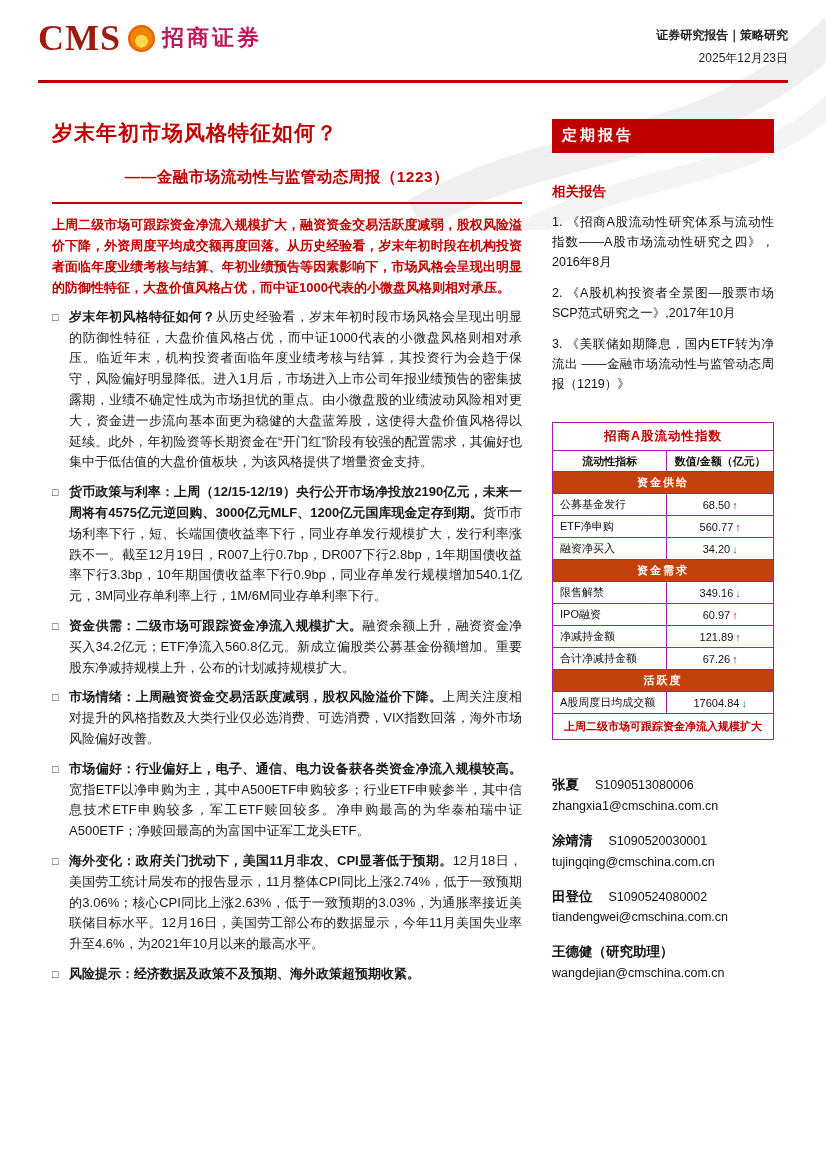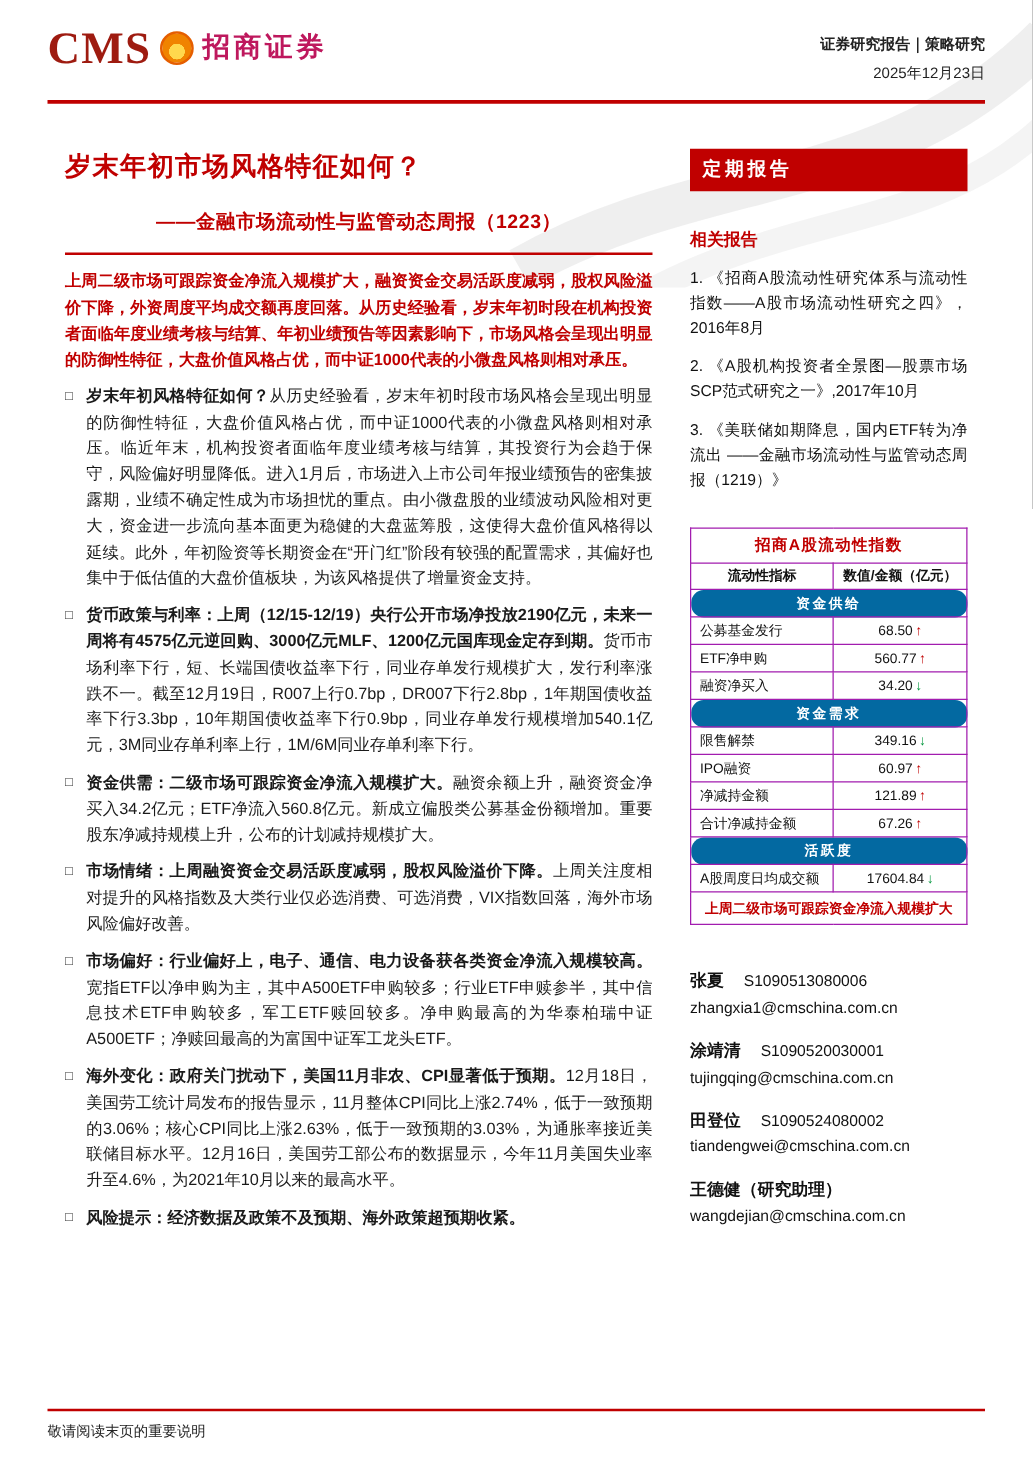--- a/index.html
+++ b/index.html
@@ -41,21 +41,21 @@
   .bullet .b { font-weight:bold; }
   
   .badge { background:#c00000; color:#fff; font-weight:bold; font-size:15px;
            padding:7px 10px 8px 10px; letter-spacing:3px; }
   .rel-title { color:#c00000; font-weight:bold; font-size:13.5px; margin-top:30px; }
   .rel-item { font-size:12.5px; line-height:1.6; margin-top:11px; text-align:justify; color:#111; }
   table.liq { width:100%; border-collapse:collapse; margin-top:28px; font-size:11px; color:#111; }
   table.liq td { border:1px solid #a21caf; padding:3px 4px; text-align:center; }
   table.liq .tt td { color:#c00000; font-weight:bold; font-size:12.5px; padding:5px 4px; letter-spacing:1px; }
   table.liq .th td { font-weight:bold; line-height:1.35; }
-  table.liq .sec td { background:#0369a1; color:#fff; font-weight:bold; letter-spacing:2px; padding:3px;border-radius:10px; }
+  table.liq .sec td { background:#c2410c; color:#fff; font-weight:bold; letter-spacing:2px; padding:3px; }
   table.liq .dr td:first-child { text-align:left; padding-left:7px; }
   .arr-up   { color:#c00000; font-weight:bold; margin-left:2px; }
   .arr-down { color:#00963c; font-weight:bold; margin-left:2px; }
   table.liq .tf td { color:#c00000; font-weight:bold; padding:5px 2px; }
   .contacts { margin-top:34px; }
   .contact { margin-bottom:14px; font-size:12.5px; line-height:1.6; color:#111; }
   .contact .nm { font-weight:bold; font-size:13.5px; margin-right:16px; }
   .contact .sid { font-size:12.5px; }
   
   .pfoot { position:absolute; left:38px; right:38px; bottom:16px; z-index:2; }
@@ -180,18 +180,14 @@
             <div class="em">tiandengwei@cmschina.com.cn</div>
           </div>
           <div class="contact">
             <div><span class="nm">王德健（研究助理）</span></div>
             <div class="em">wangdejian@cmschina.com.cn</div>
           </div>
         </div>
     </div>
   </div>
 
-  <div class="pfoot">
-    <div class="frule"></div>
-    <div class="ftext">敬请阅读末页的重要说明</div>
-  </div>
 
 </div>
 
 </body></html>

